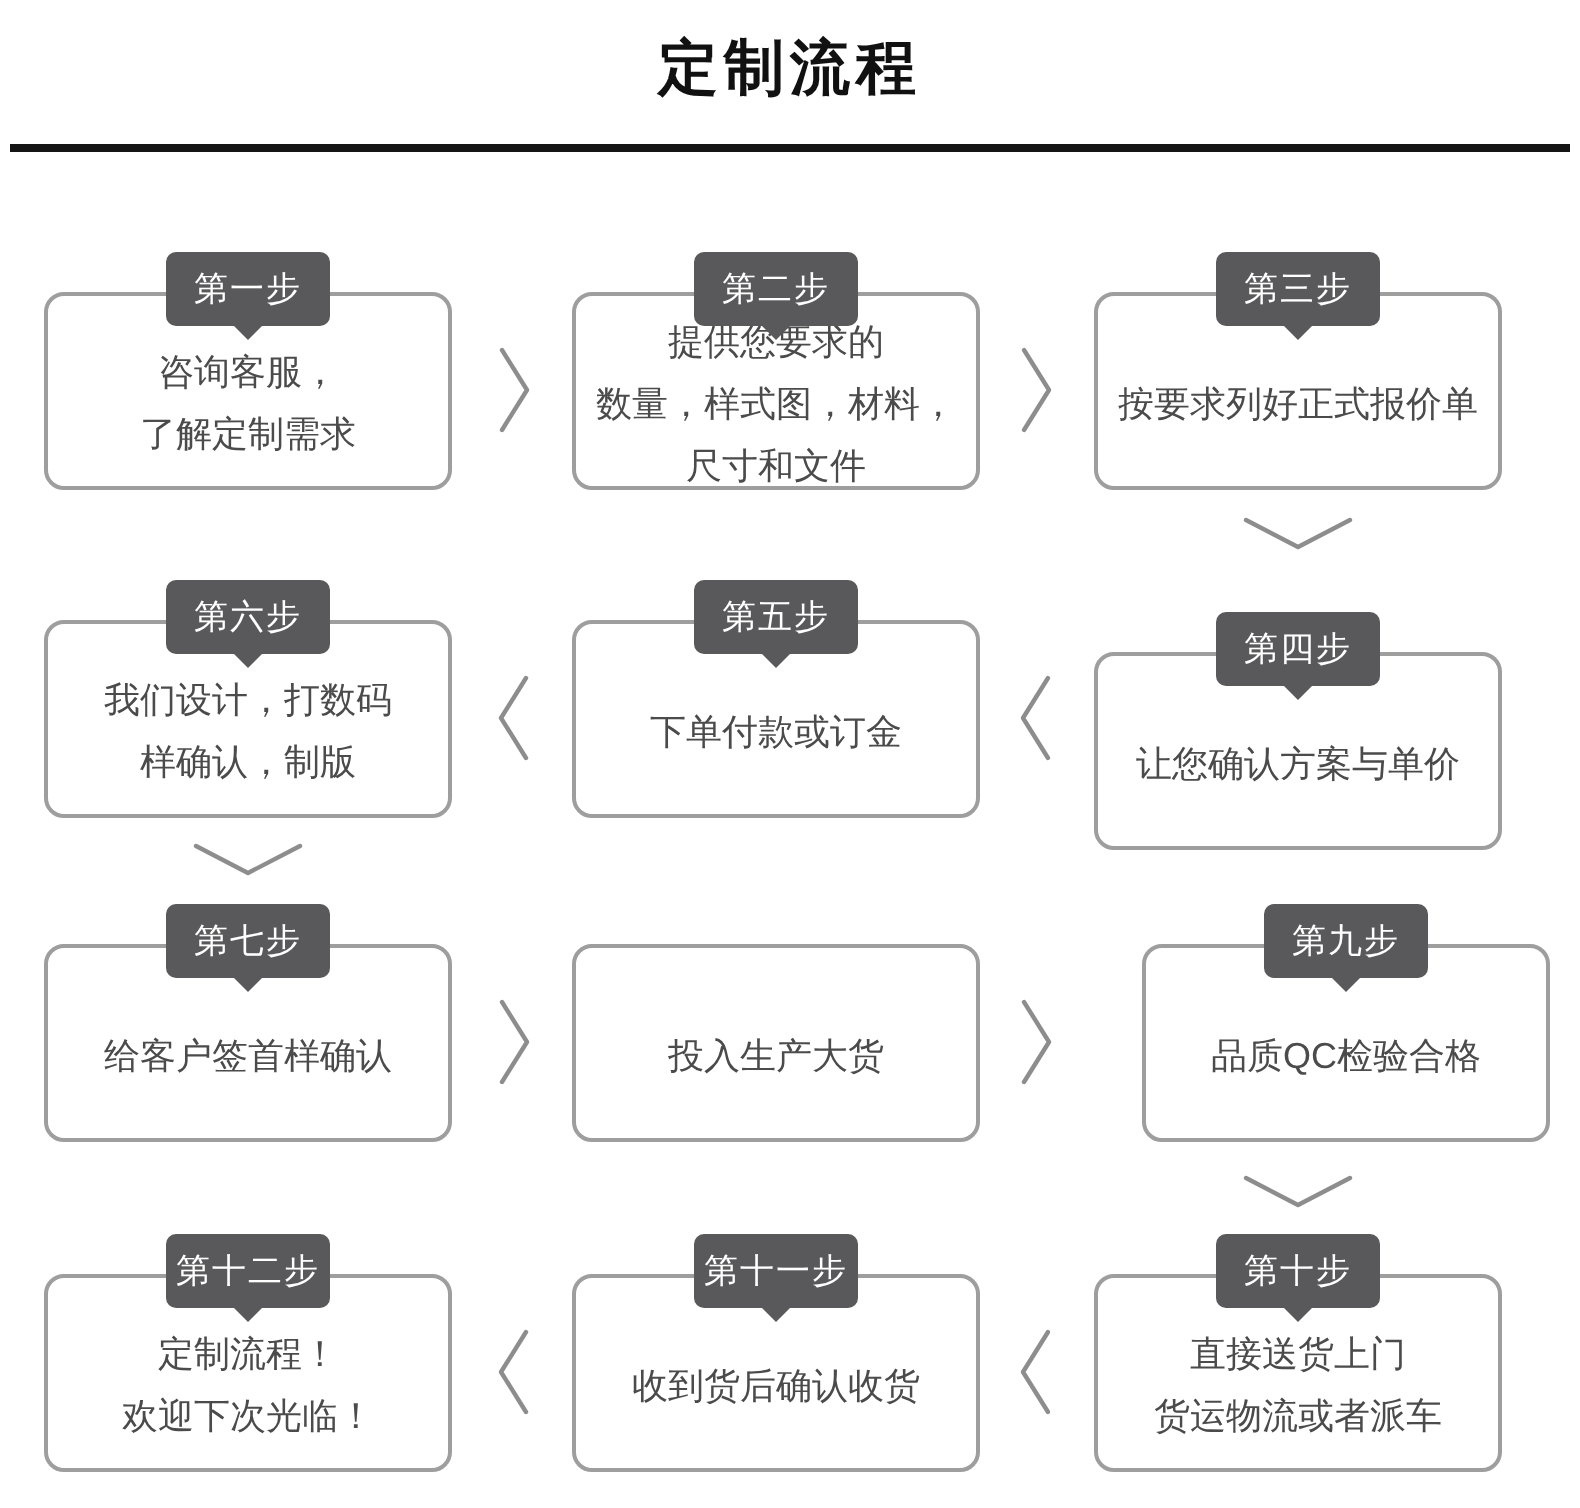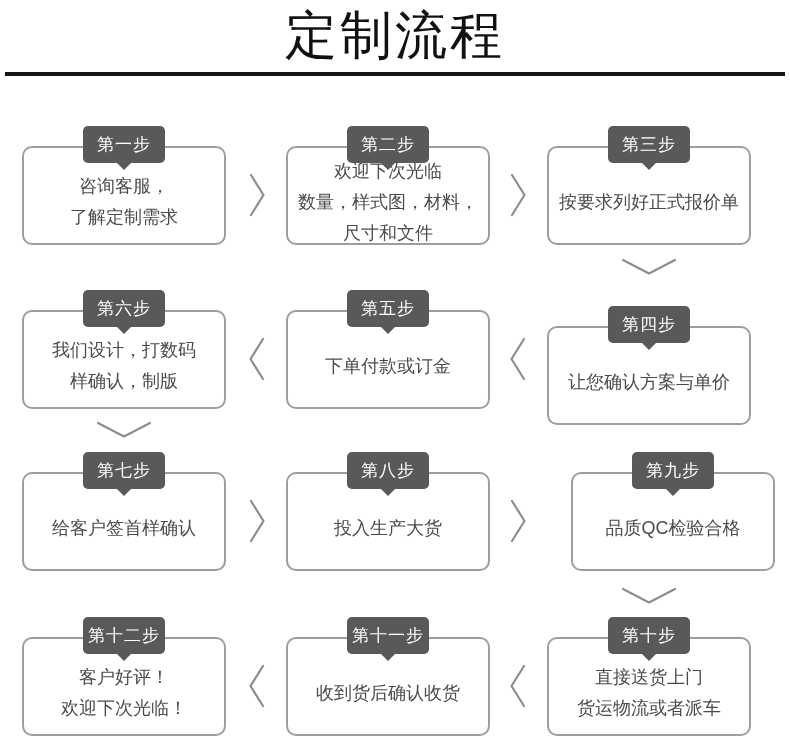--- a/index.html
+++ b/index.html
@@ -10,22 +10,22 @@
     background: #ffffff;
     font-family: "Liberation Sans", sans-serif;
     overflow: hidden;
   }
   .title {
     position: absolute;
     top: 0; left: 0; right: 0;
     height: 70px;
     line-height: 70px;
     text-align: center;
-    font-size: 52px;
-    font-weight: 400;
+    font-size: 30px;
+    font-weight: 700;
     letter-spacing: 3px;
     color: var(--title-color, #111);
   }
   .rule {
     position: absolute;
     top: 72px; left: 5px; right: 5px;
     height: 4px;
     background: var(--rule-color, #151515);
   }
   .step {
@@ -103,21 +103,21 @@
           <div class="line">咨询客服，</div>
           <div class="line">了解定制需求</div>
         </div>
   </div>
       <div class="step" style="left: 286px; top: 146px;">
     <div class="tab">
       <span class="tab-label">第二步</span>
       <span class="tab-notch"></span>
     </div>
     <div class="body">
-          <div class="line">欢迎下次光临</div>
+          <div class="line">提供您要求的</div>
           <div class="line">数量，样式图，材料，</div>
           <div class="line">尺寸和文件</div>
         </div>
   </div>
       <div class="step" style="left: 547px; top: 146px;">
     <div class="tab">
       <span class="tab-label">第三步</span>
       <span class="tab-notch"></span>
     </div>
     <div class="body">
@@ -155,24 +155,20 @@
       <div class="step" style="left: 22px; top: 472px; text-decoration: underline;">
     <div class="tab">
       <span class="tab-label">第七步</span>
       <span class="tab-notch"></span>
     </div>
     <div class="body">
           <div class="line">给客户签首样确认</div>
         </div>
   </div>
       <div class="step" style="left: 286px; top: 472px;">
-    <div class="tab">
-      <span class="tab-label">第八步</span>
-      <span class="tab-notch"></span>
-    </div>
     <div class="body">
           <div class="line">投入生产大货</div>
         </div>
   </div>
       <div class="step" style="left: 547px; top: 472px; margin-left: 24px;">
     <div class="tab">
       <span class="tab-label">第九步</span>
       <span class="tab-notch"></span>
     </div>
     <div class="body">
@@ -197,21 +193,21 @@
     <div class="body">
           <div class="line">收到货后确认收货</div>
         </div>
   </div>
       <div class="step" style="left: 22px; top: 637px;">
     <div class="tab">
       <span class="tab-label">第十二步</span>
       <span class="tab-notch"></span>
     </div>
     <div class="body">
-          <div class="line">客户好评！</div>
+          <div class="line">定制流程！</div>
           <div class="line">欢迎下次光临！</div>
         </div>
   </div>
       <div class="arrow" style="left: 247px; top: 173px;">
         <svg width="20" height="44" viewBox="0 0 20 44">
           <polyline points="4,2 16.5,22 4,42" fill="none" stroke="#8d8d8d" stroke-width="2.2" stroke-linecap="round" stroke-linejoin="round"></polyline>
         </svg>
       </div>
       <div class="arrow" style="left: 508px; top: 173px;">
         <svg width="20" height="44" viewBox="0 0 20 44">

